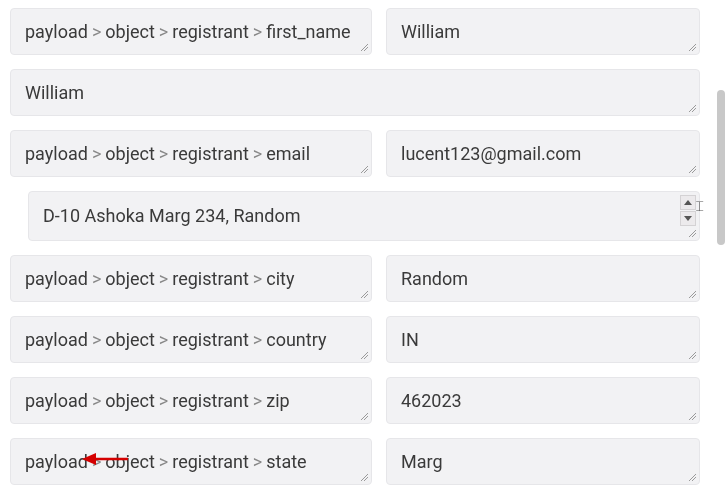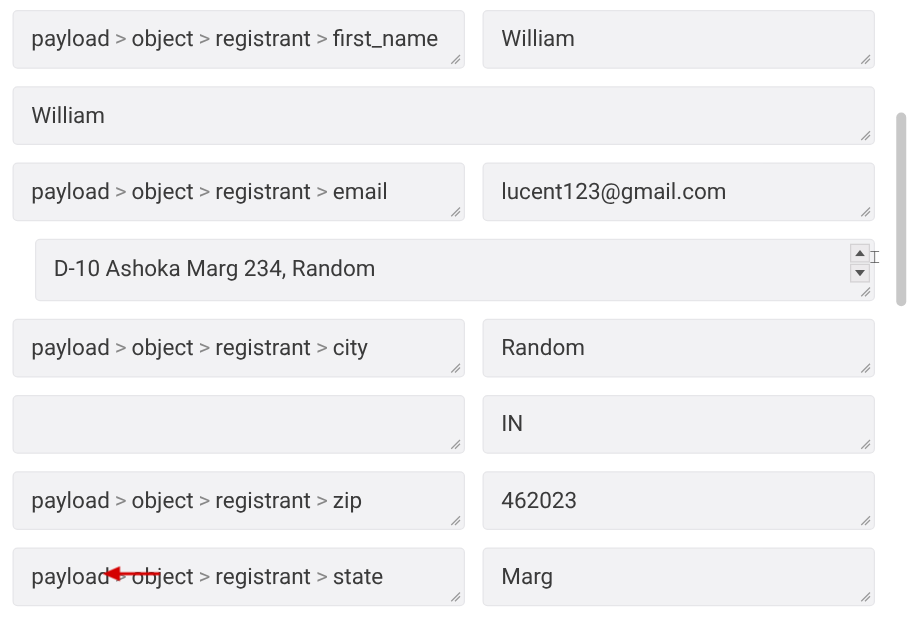--- a/index.html
+++ b/index.html
@@ -192,20 +192,21 @@
         <span>Random</span>
         <span class="resize-handle">
           <svg width="10" height="10" viewBox="0 0 10 10">
             <line x1="2" y1="9" x2="9" y2="2" stroke="#9a9a9a" stroke-width="1"></line>
             <line x1="5" y1="9" x2="9" y2="5" stroke="#9a9a9a" stroke-width="1"></line>
           </svg>
         </span>
       </div>
     </div><div class="row">
       <div class="cell label">
+        <span><span>payload</span><span class="crumb-sep">&gt;</span><span>object</span><span class="crumb-sep">&gt;</span><span>registrant</span><span class="crumb-sep">&gt;</span><span>country</span></span>
         <span class="resize-handle">
           <svg width="10" height="10" viewBox="0 0 10 10">
             <line x1="2" y1="9" x2="9" y2="2" stroke="#9a9a9a" stroke-width="1"></line>
             <line x1="5" y1="9" x2="9" y2="5" stroke="#9a9a9a" stroke-width="1"></line>
           </svg>
         </span>
       </div>
       <div class="cell value">
         <span>IN</span>
         <span class="resize-handle">

